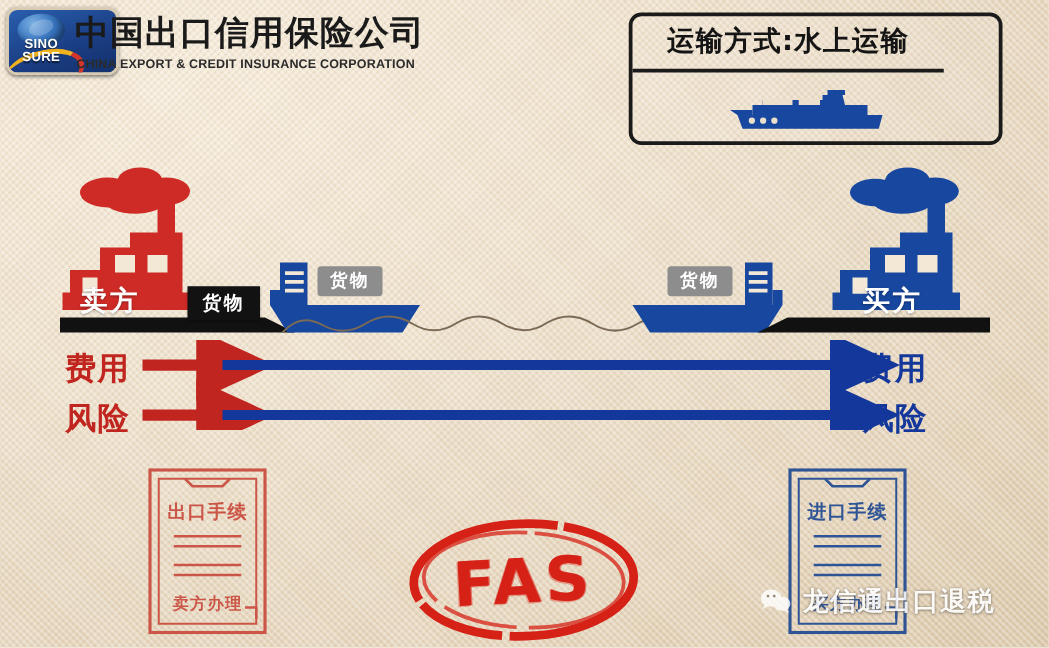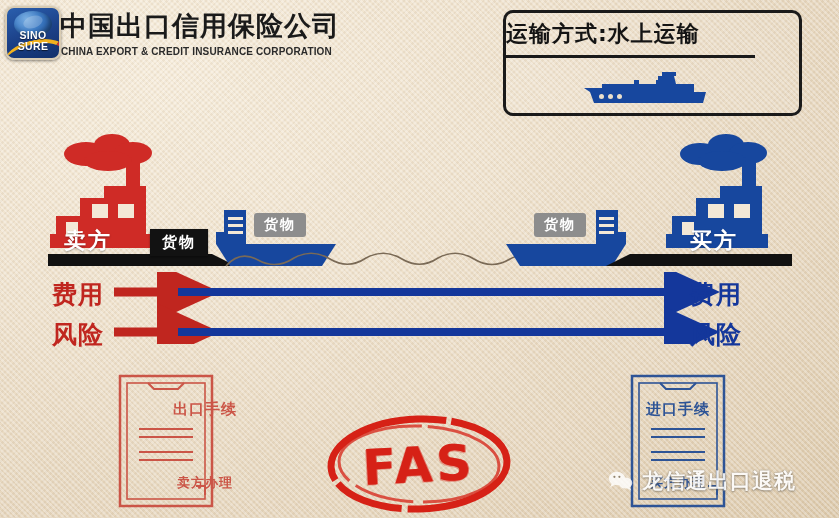--- a/index.html
+++ b/index.html
@@ -13,21 +13,21 @@
     background-image:
       repeating-linear-gradient(45deg, rgba(255,255,255,.28) 0 2px, rgba(0,0,0,0) 2px 4px),
       repeating-linear-gradient(-45deg, rgba(160,135,105,.10) 0 2px, rgba(0,0,0,0) 2px 4px),
       radial-gradient(ellipse at 18% 12%, #f6ecda 0%, #efe2cd 38%, #e6d6bd 72%, #dcc9ab 100%);
   }
   
   #header{position:absolute;left:0;top:0;width:839px;height:62px;}
   #logo-box{
     position:absolute;left:5px;top:6px;width:52px;height:50px;border-radius:9px;
     background:linear-gradient(160deg,#2a5fae 0%,#1b3f86 55%,#12306b 100%);
-    border:2px solid #d8cbb2;box-shadow:0 1px 3px rgba(0,0,0,.45);overflow:hidden;
+    border:2px solid #d8cbb2;box-shadow:0 1px 3px rgba(0,0,0,.45);overflow:hidden;padding-left:34px;
   }
   #logo-globe{position:absolute;left:7px;top:3px;width:38px;height:26px;border-radius:50%;
     background:radial-gradient(circle at 32% 30%,#79aee2 0%,#3d7bc4 45%,#1d4e96 100%);
     box-shadow:inset -3px -3px 5px rgba(0,0,0,.35);}
   #logo-globe:after{content:"";position:absolute;left:9px;top:5px;width:20px;height:12px;
     border-radius:50%;background:rgba(255,255,255,.20);transform:rotate(-18deg);}
   #logo-swoosh{position:absolute;left:-3px;bottom:-16px;width:60px;height:30px;border-radius:50%;
     border-top:4px solid #f2b21e;border-right:4px solid #d4362c;transform:rotate(-12deg);}
   #logo-text{position:absolute;left:0;top:22px;width:52px;text-align:center;color:#fff;
     font-size:10.5px;font-weight:bold;line-height:10.5px;letter-spacing:.3px;
@@ -35,21 +35,21 @@
   #brand-cn{position:absolute;left:60px;top:8px;font-size:27px;font-weight:bold;color:#1a1a1a;
     letter-spacing:1px;font-family:Liberation Sans, sans-serif;white-space:nowrap;}
   #brand-en{position:absolute;left:61px;top:46px;font-size:10px;font-weight:bold;color:#2b2b2b;
     letter-spacing:.15px;white-space:nowrap;font-family:"Liberation Sans", sans-serif;text-align:right;}
   
   #transport-panel{
     position:absolute;left:503px;top:10px;width:293px;height:100px;
     border:3px solid #1a1a1a;border-radius:10px;background:rgba(255,255,255,.06);
   }
   #transport-title{
-    position:absolute;left:0;top:0;width:249px;height:42px;line-height:42px;
+    position:absolute;left:0;top:0;width:249px;height:42px;line-height:42px;text-align:center;
     font-size:22px;font-weight:bold;color:#141414;letter-spacing:1px;
     border-bottom:3px solid #1a1a1a;font-family:"DejaVu Sans", sans-serif;white-space:nowrap;
   }
   #transport-icon{position:absolute;left:0;top:46px;width:293px;height:52px;}
   
   #scene{position:absolute;left:0;top:120px;width:839px;height:160px;}
   .factory-label{
     position:absolute;font-size:22px;font-weight:bold;color:#fff;letter-spacing:2px;
     font-family:"DejaVu Sans", sans-serif;text-shadow:0 1px 2px rgba(0,0,0,.35);white-space:nowrap;
   }
@@ -78,21 +78,21 @@
   
   .doc{position:absolute;width:96px;height:134px;}
   .doc-title{
     position:absolute;left:0;top:26px;width:96px;text-align:center;
     font-size:15px;font-weight:bold;letter-spacing:1px;font-family:"DejaVu Sans", sans-serif;
   }
   .doc-foot{
     position:absolute;left:0;bottom:16px;width:96px;text-align:center;
     font-size:13px;font-weight:bold;letter-spacing:1px;font-family:"DejaVu Sans", sans-serif;
   }
-  #doc-left .doc-title,#doc-left .doc-foot{color:#cb5547;margin-left:39px;}
+  #doc-left .doc-title,#doc-left .doc-foot{color:#cb5547;}
   #doc-right .doc-title,#doc-right .doc-foot{color:#2e5496;}
   
   #stamp{position:absolute;left:321px;top:413px;width:196px;height:103px;}
   #stamp-text{
     position:absolute;left:0;top:24px;width:196px;text-align:center;
     font-size:49px;font-weight:bold;color:#d62116;letter-spacing:4px;
     font-family:"DejaVu Sans", sans-serif;
     transform:rotate(-3deg);
     text-shadow:1px 0 0 rgba(214,33,22,.55), -1px 1px 0 rgba(214,33,22,.35);
   }

